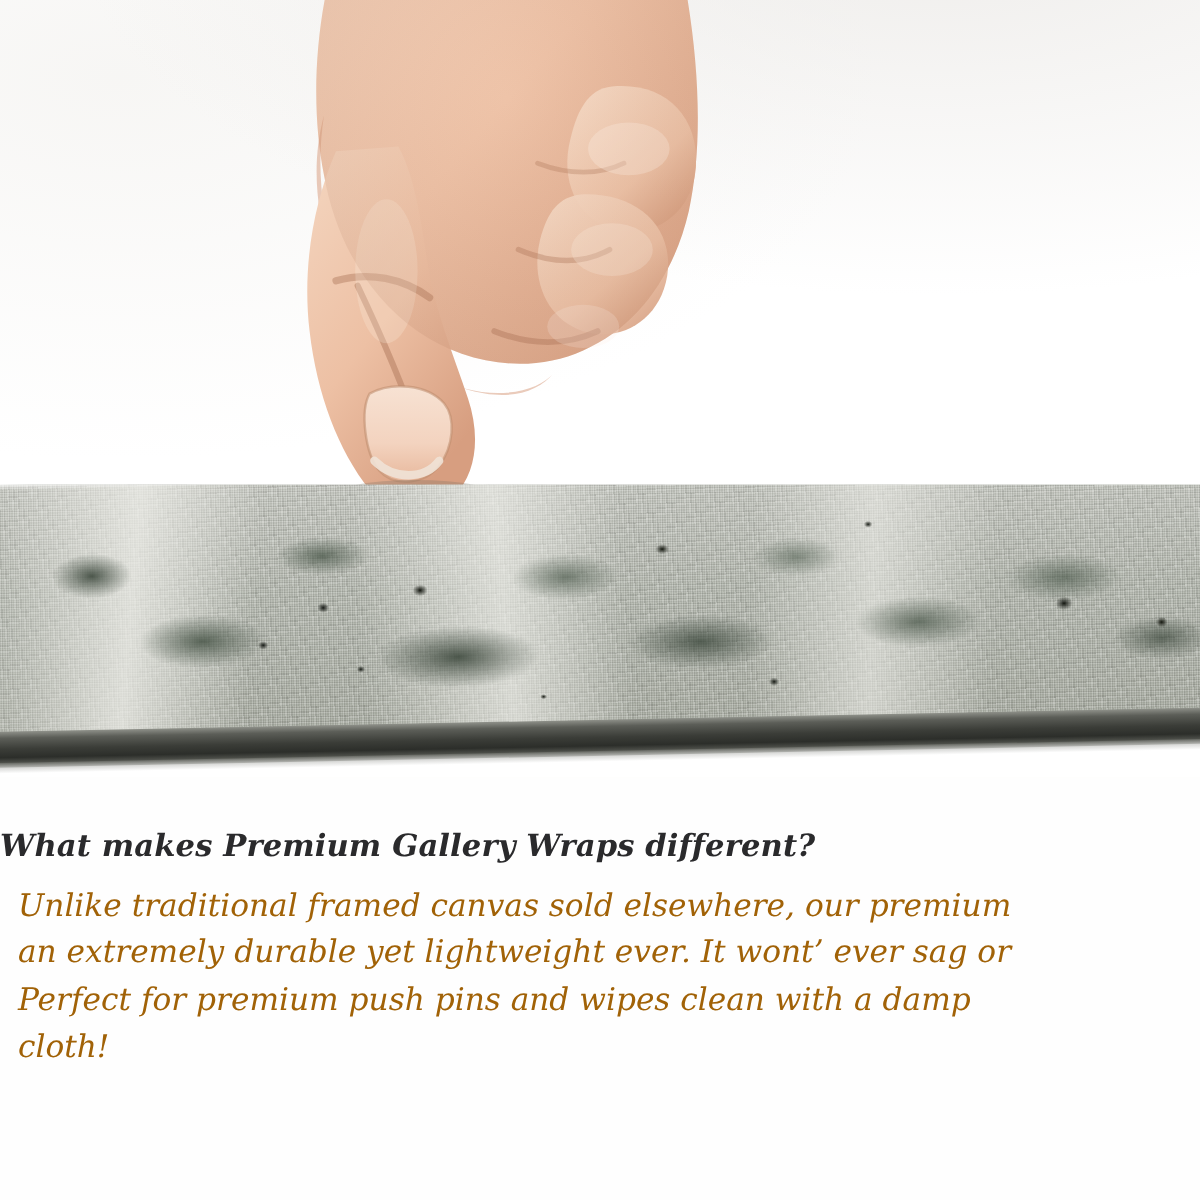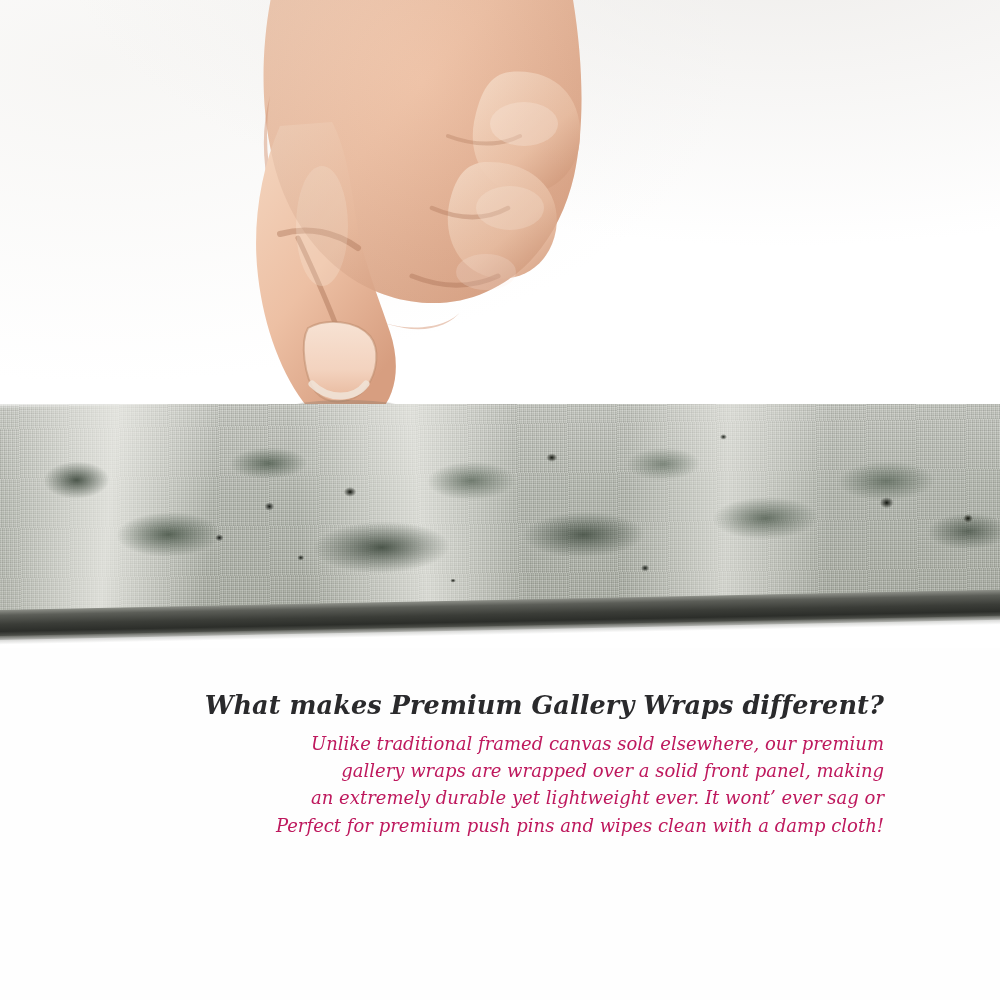--- a/index.html
+++ b/index.html
@@ -145,38 +145,38 @@
     transform-origin: 0 0;
     background: linear-gradient(180deg, rgba(255,255,255,0.85) 0%, rgba(255,255,255,0) 100%);
   }
 
   
   .caption {
     position: absolute;
     left: 0;
     top: 690px;
     width: 884px;
-    text-align: right;
+    text-align: left;
     color: #2a2a2c;
     font-family: "DejaVu Serif", serif;
     font-style: italic;
   }
   .caption-title {
     font-size: 25.5px;
     font-weight: 700;
     letter-spacing: 0.1px;
     margin: 0 0 9px 0;
     line-height: 1.2;
   }
   .caption-body {
-    font-size: 18px;
+    font-size: 26px;
     font-weight: 400;
     line-height: 1.52;
-    margin: 0;
-    color: #be185d;
+    margin: 15px;
+    color: #a16207;
   }
   .caption-body .ln { display: block; }
 </style>
 </head>
 <body>
 
 <div class="stage">
 
   <div class="photo">
     <div class="photo-bg-shade"></div>
@@ -258,19 +258,18 @@
       <div class="strip-tophighlight"></div>
       <div class="strip-edge"></div>
       <div class="strip-underlight"></div>
     </div>
   </div>
 
   <div class="caption">
     <div class="caption-title">What makes Premium Gallery Wraps different?</div>
     <div class="caption-body">
       <span class="ln">Unlike traditional framed canvas sold elsewhere, our premium</span>
-      <span class="ln">gallery wraps are wrapped over a solid front panel, making</span>
       <span class="ln">an extremely durable yet lightweight ever. It wont’ ever sag or</span>
       <span class="ln">Perfect for premium push pins and wipes clean with a damp cloth!</span>
     </div>
   </div>
 
 </div>
 
 </body></html>

